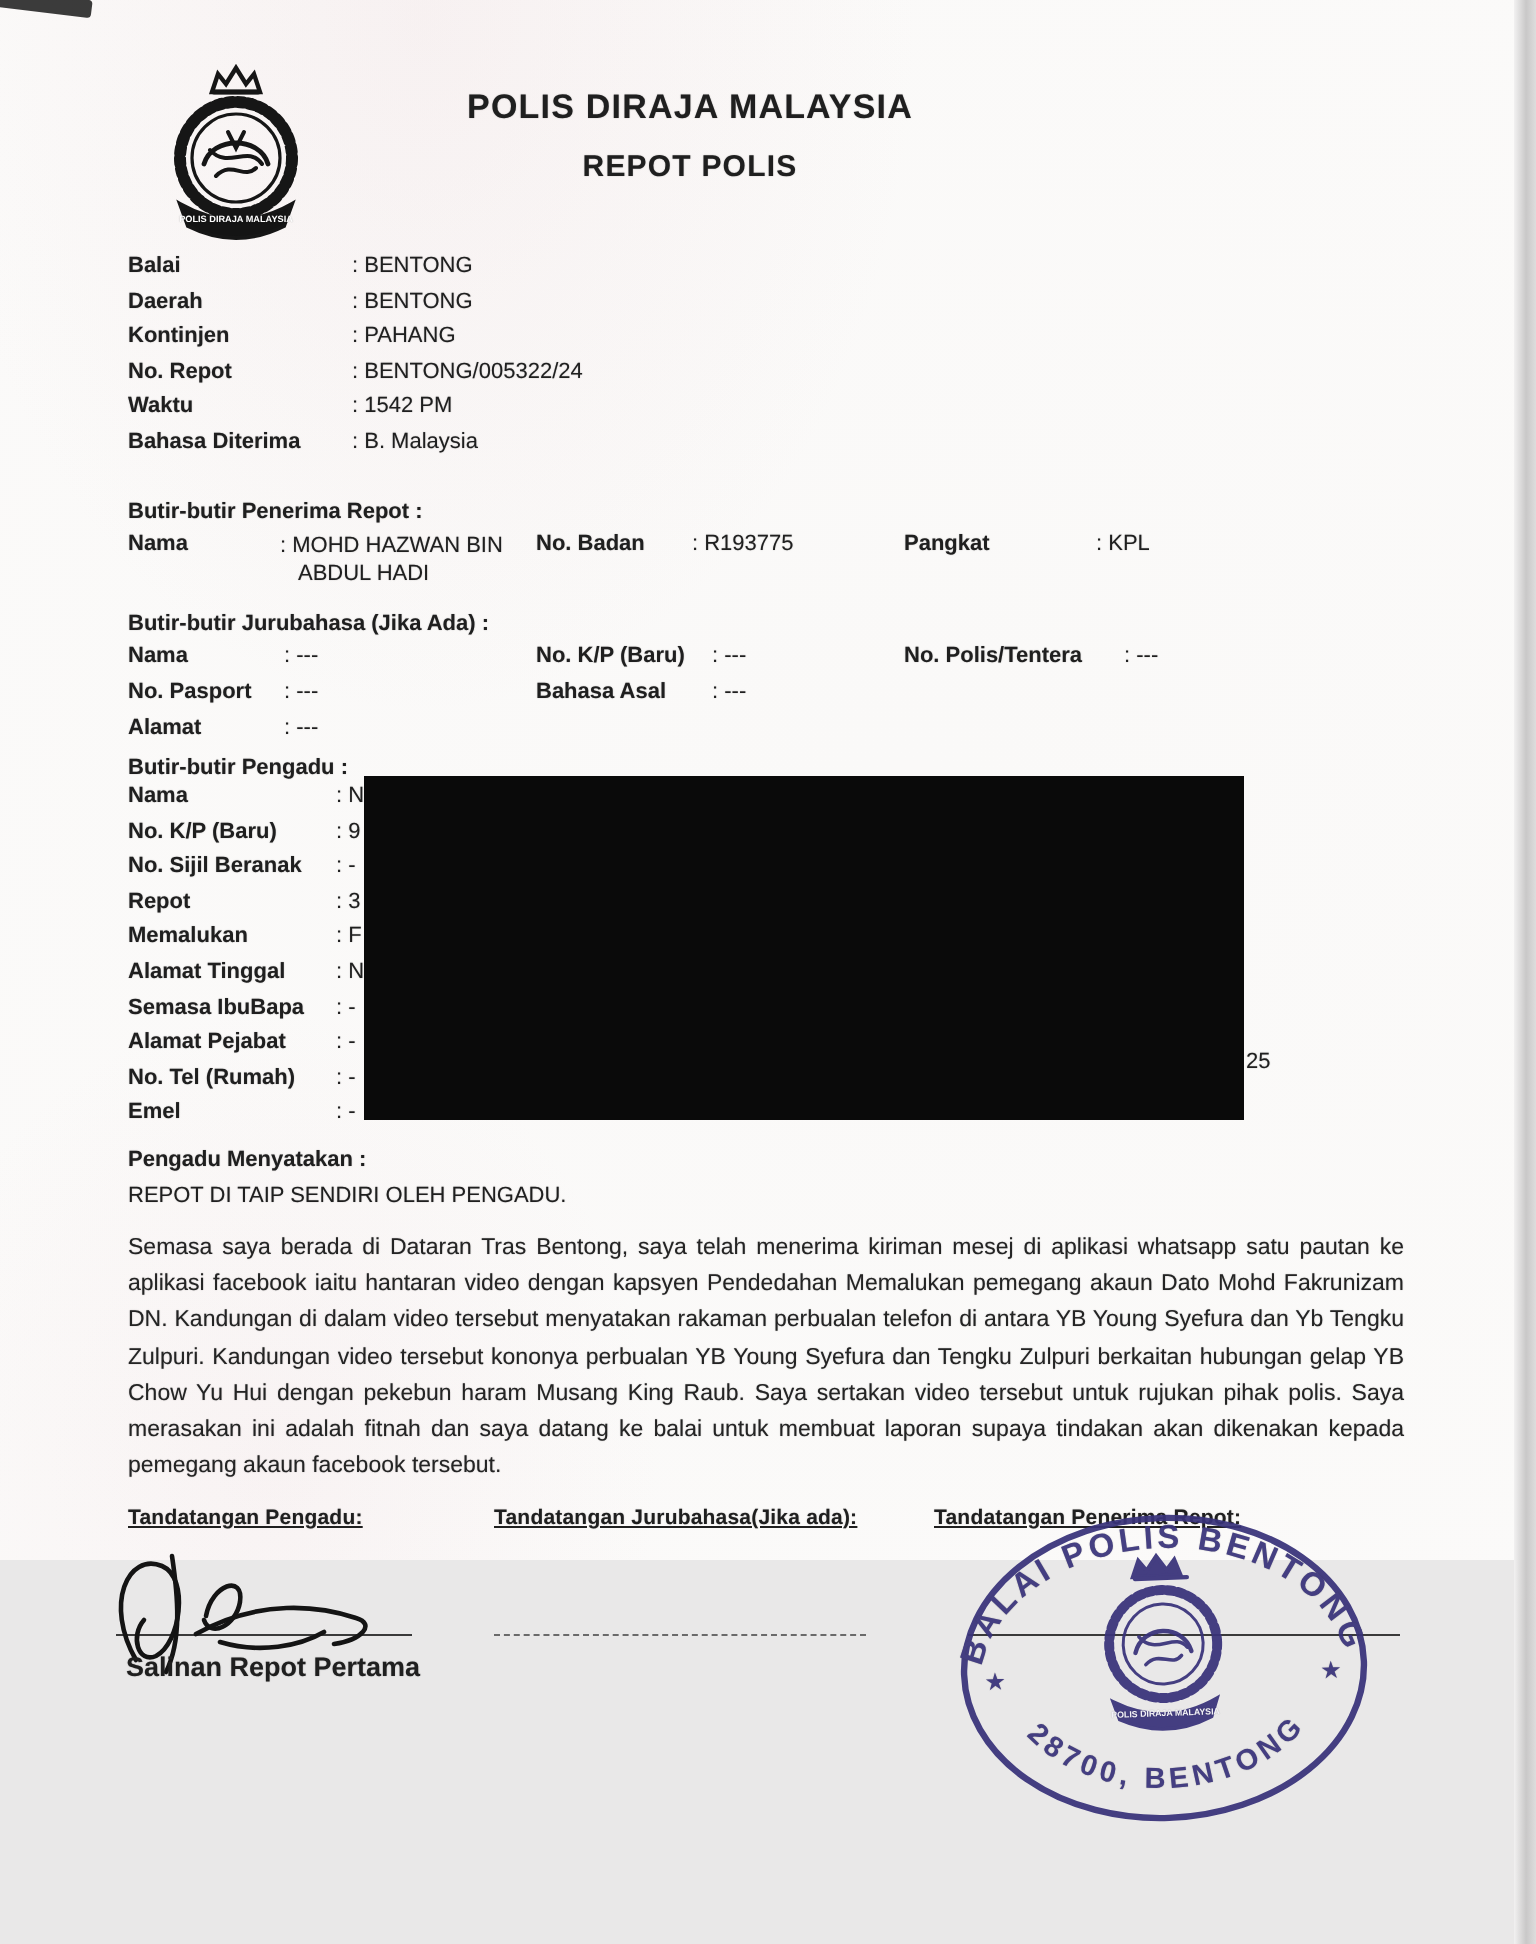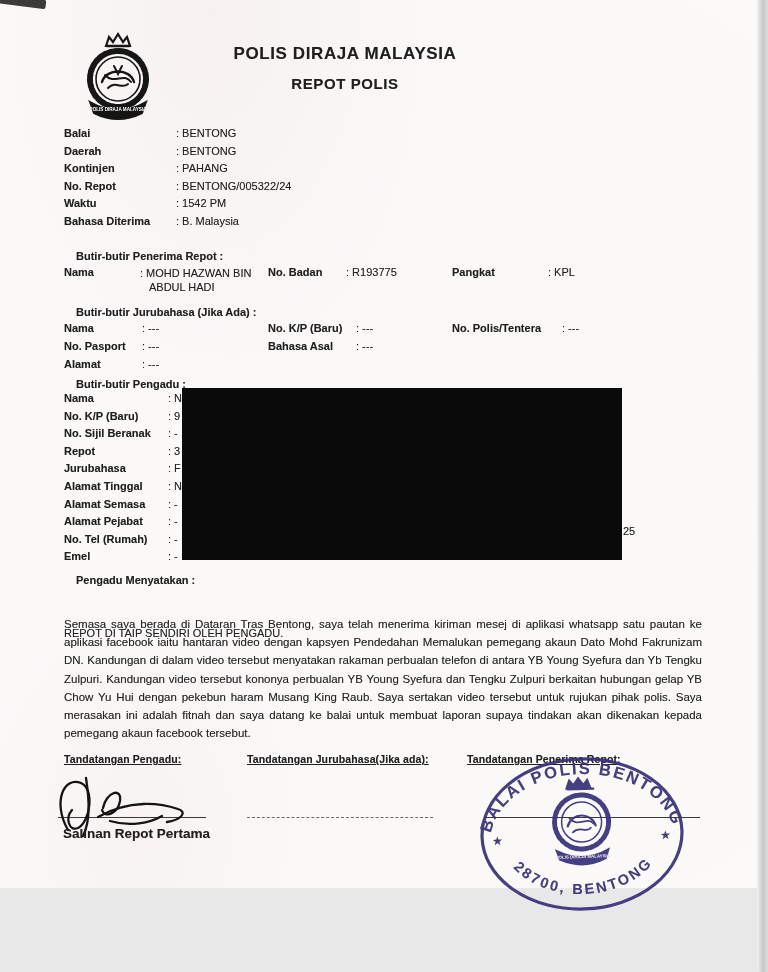--- a/index.html
+++ b/index.html
@@ -3,21 +3,21 @@
 <meta charset="utf-8">
 <style>
   html,body{margin:0;padding:0;}
   body{
     width:768px;height:972px;position:relative;overflow:hidden;
     background:#e9e8e8;
     font-family:"Liberation Sans", sans-serif;
     color:var(--ink,#1f1f1f);
   }
   .paper{
-    position:absolute;left:0;top:0;width:757px;height:888px;
+    position:absolute;left:0;top:0;width:757px;height:780px;
     background:
       radial-gradient(ellipse at 28% 1%, rgba(232,205,210,.20), transparent 32%),
       radial-gradient(ellipse at 18% 94%, rgba(235,205,212,.16), transparent 22%),
       radial-gradient(ellipse at 60% 50%, rgba(250,249,248,1), rgba(251,250,249,1));
   }
   .edge-right{
     position:absolute;right:0;top:0;width:11px;height:972px;
     background:linear-gradient(to right,#f2f1f1,#c9c8c8 55%,#dedddd);
   }
   .corner-mark{
@@ -29,38 +29,38 @@
   .crest{position:absolute;left:58px;top:30px;width:120px;height:98px;color:#161616;}
   .title-wrap{position:absolute;left:145px;top:44px;width:400px;text-align:center;}
   .doc-title{font-size:17px;font-weight:bold;letter-spacing:.6px;}
   .doc-subtitle{font-size:15px;font-weight:bold;letter-spacing:.6px;margin-top:11px;}
   
   .meta{position:absolute;left:64px;top:127px;width:420px;font-size:11px;}
   .meta .frow{display:flex;height:17.6px;align-items:flex-start;}
   .meta .flabel{width:112px;font-weight:bold;}
   .meta .fvalue{font-weight:normal;}
   
-  .sec-head{position:absolute;left:76px;font-size:11px;font-weight:bold;}
+  .sec-head{position:absolute;left:64px;font-size:11px;font-weight:bold;}
   
   .pen-row{position:absolute;left:64px;top:266px;width:660px;font-size:11px;}
   .pen-row .abs{position:absolute;top:0;}
   .lab{font-weight:bold;}
   .hang{padding-left:9px;text-indent:-9px;line-height:14px;}
   
   .jur{position:absolute;left:64px;top:322px;width:660px;font-size:11px;}
   .jur .jrow{position:relative;height:17.8px;}
   .jur .abs{position:absolute;top:0;}
   
   .png{position:absolute;left:64px;top:392px;width:660px;font-size:11px;}
   .png .prow{display:flex;height:17.6px;}
   .png .plabel{width:104px;font-weight:bold;}
   .redaction{position:absolute;left:182px;top:388px;width:440px;height:172px;background:var(--redaction,#0a0a0a);}
   .redact-overflow{position:absolute;left:623px;top:525px;font-size:11px;}
   
-  .stm-note{position:absolute;left:64px;top:592px;font-size:11px;margin-top:35px;}
+  .stm-note{position:absolute;left:64px;top:592px;font-size:11px;}
   .stm-body{position:absolute;left:64px;top:615px;width:638px;font-size:11.5px;line-height:18.2px;text-align:justify;color:#242424;}
   
   .sig-label{position:absolute;top:753px;font-size:10.5px;font-weight:bold;letter-spacing:.1px;text-decoration:underline;}
   .sigline{position:absolute;top:817px;border-top:1.4px solid #3a3a3a;}
   .sigline.dashed{border-top:1.6px dashed #6a6a6a;}
   .copy-note{position:absolute;left:63px;top:826px;font-size:13.5px;font-weight:bold;}
   .sig-scrawl{position:absolute;left:48px;top:770px;width:170px;height:72px;color:#141414;}
   .stamp{position:absolute;left:470px;top:754px;width:224px;height:160px;color:var(--stamp-ink,#353070);opacity:.93;transform:rotate(-2deg);}
 </style>
 </head>
@@ -165,29 +165,29 @@
       </div>
     <div class="prow">
         <span class="plabel">No. Sijil Beranak</span>
         <span>: -</span>
       </div>
     <div class="prow">
         <span class="plabel">Repot</span>
         <span>: 3</span>
       </div>
     <div class="prow">
-        <span class="plabel">Jurubahasa</span>
+        <span class="plabel">Memalukan</span>
         <span>: F</span>
       </div>
     <div class="prow">
         <span class="plabel">Alamat Tinggal</span>
         <span>: N</span>
       </div>
     <div class="prow">
-        <span class="plabel">Alamat Semasa</span>
+        <span class="plabel">Semasa IbuBapa</span>
         <span>: -</span>
       </div>
     <div class="prow">
         <span class="plabel">Alamat Pejabat</span>
         <span>: -</span>
       </div>
     <div class="prow">
         <span class="plabel">No. Tel (Rumah)</span>
         <span>: -</span>
       </div>

